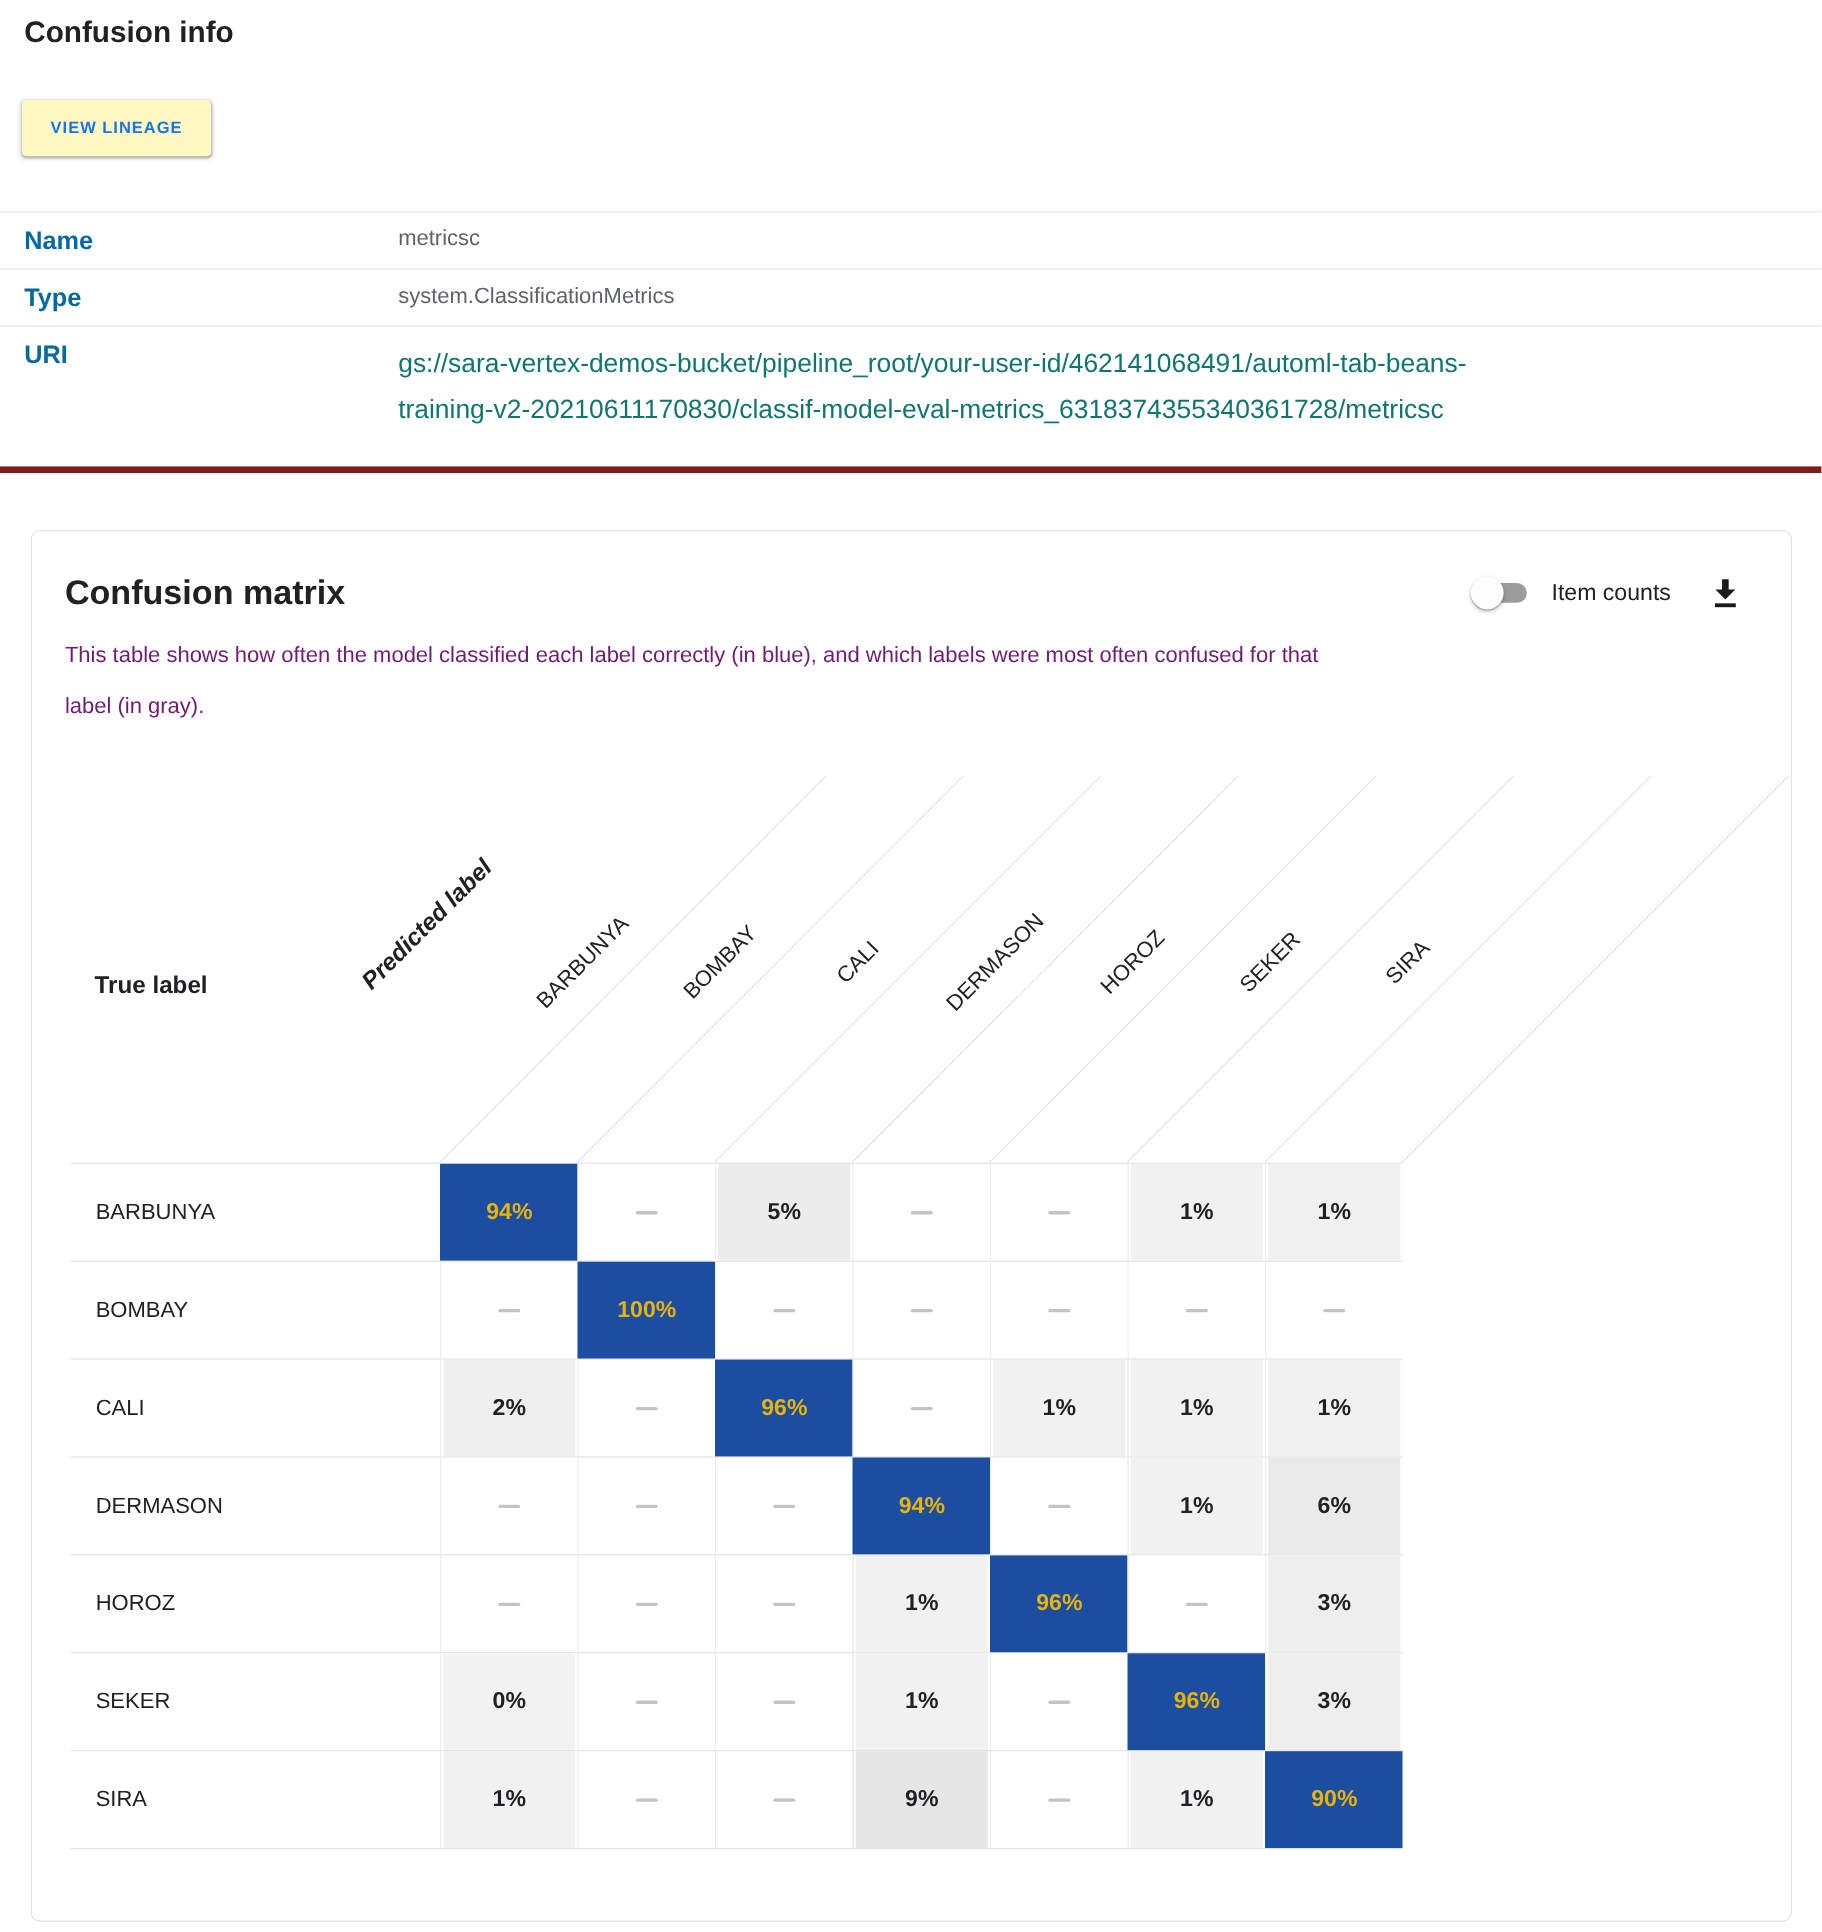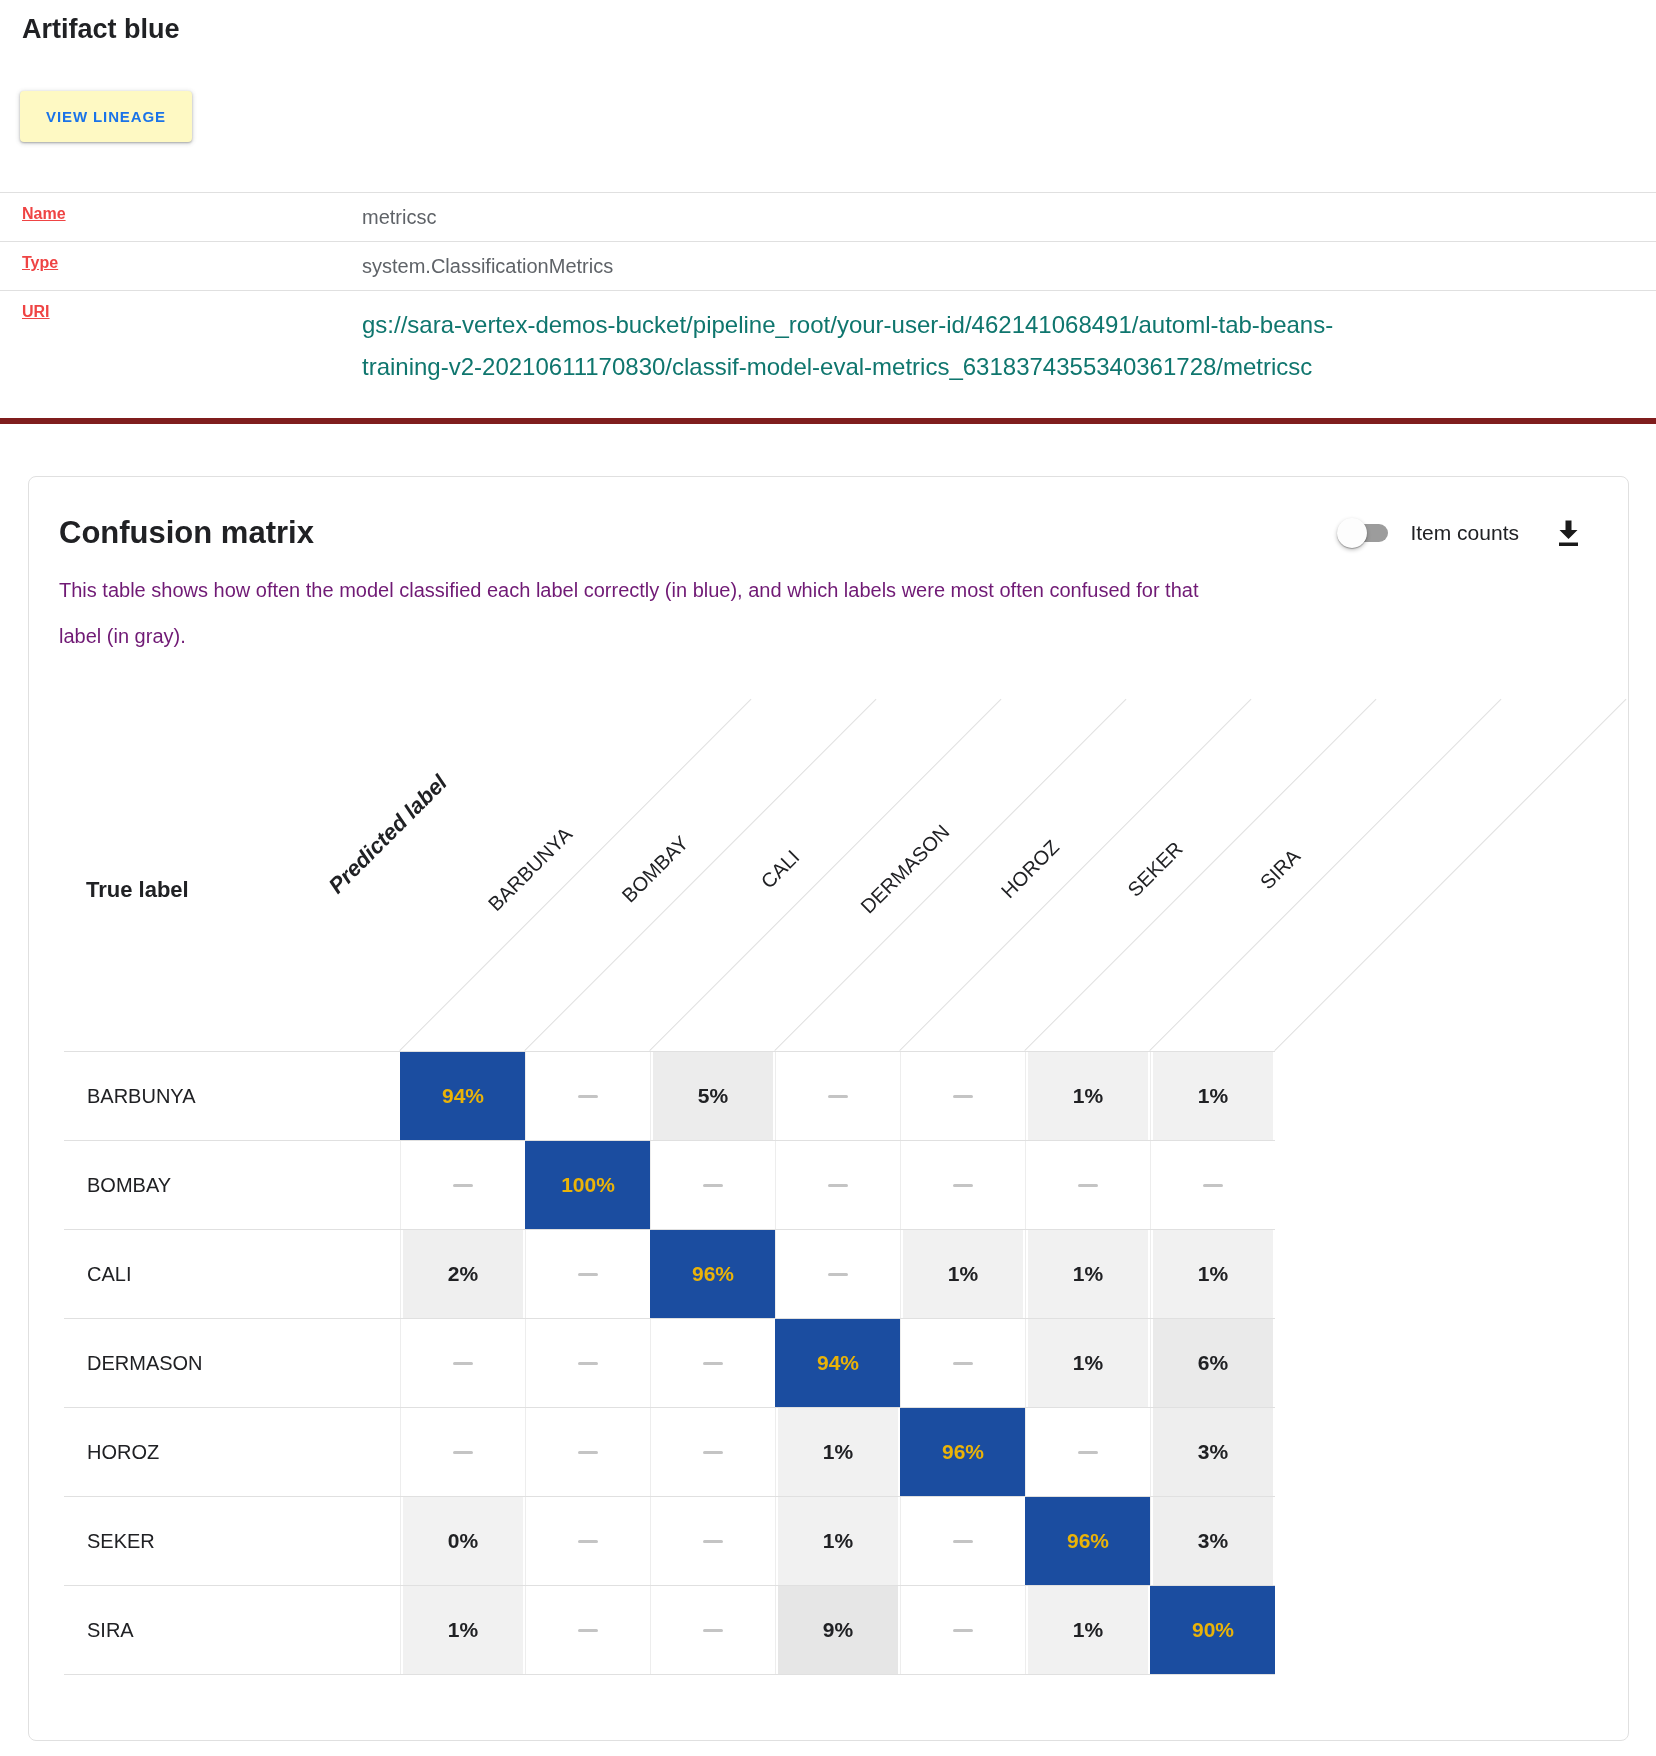--- a/index.html
+++ b/index.html
@@ -17,21 +17,21 @@
     font-family:"Liberation Sans", sans-serif;
     font-size:15px; font-weight:700; letter-spacing:0.9px;
     border:none; border-radius:4px; padding:17px 26px;
     box-shadow:0 1px 2px rgba(60,64,67,.35), 0 1px 4px 1px rgba(60,64,67,.18);
     cursor:pointer;
   }
 
   .info-table { margin-top:50px; }
   .info-row { display:flex; align-items:flex-start; border-top:1px solid #e0e0e0; padding:12px 0; }
   .info-row.last { border-bottom:6px solid #7f1d1d; padding-bottom:30px; }
-  .info-label { flex:0 0 362px; padding-left:22px; font-weight:700; font-size:16px; color:#ef4444;text-decoration:underline; }
+  .info-label { flex:0 0 362px; padding-left:22px; font-weight:700; font-size:23px; color:#0369a1; }
   .info-value { font-size:20px; color:#5f6368; padding-top:1px; }
   .uri-link { color:#0f766e; font-size:24px; line-height:42px; cursor:pointer; }
   .uri-link span { display:block; }
 
   .card {
     margin:52px 0 0 28px; width:1601px; height:1265px;
     border:1px solid #e0e0e0; border-radius:8px; padding:0 30px;
     background:#fff;
   }
   .card-header { display:flex; align-items:center; justify-content:space-between; margin-top:38px; padding-right:16px; }
@@ -60,21 +60,21 @@
   .cm-cell { width:125px; display:flex; align-items:center; justify-content:center; border-left:1px solid #ededed; font-size:21px; font-weight:700; color:#202124; }
   .cm-cell.pct { box-shadow:inset 2px 0 0 #ffffff, inset -2px 0 0 #ffffff; }
   .cm-cell.diag { color:#eab308; border-left-color:transparent; }
   .cm-dash { width:20px; height:3px; border-radius:1.5px; background:#c4c4c4; }
 </style>
 </head>
 <body>
 
 
 
-<h1 class="page-title">Artifact blue</h1>
+<h1 class="page-title">Confusion info</h1>
 
 <button class="lineage-btn">VIEW LINEAGE</button>
 
 <div class="info-table">
   <div class="info-row">
     <div class="info-label">Name</div>
     <div class="info-value">metricsc</div>
   </div>
   <div class="info-row">
     <div class="info-label">Type</div>

